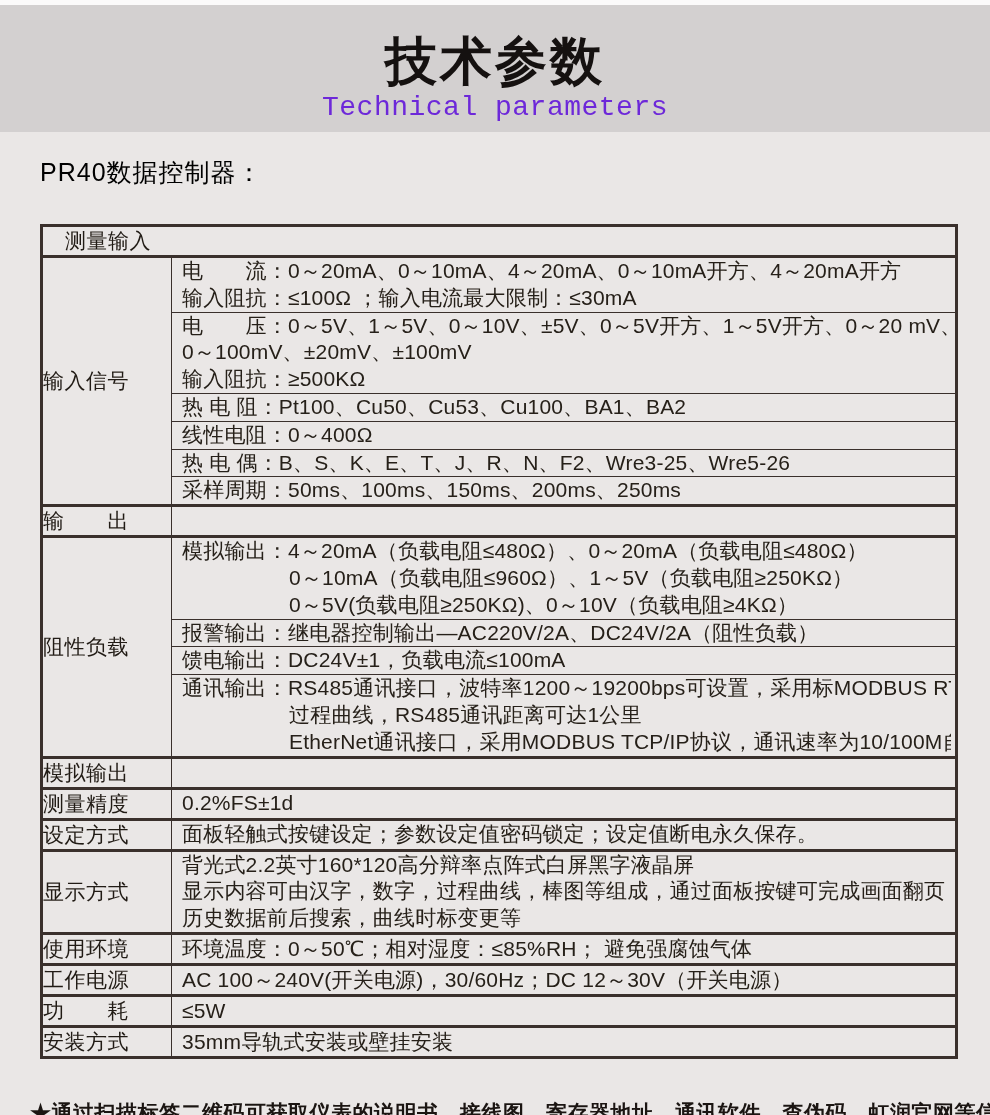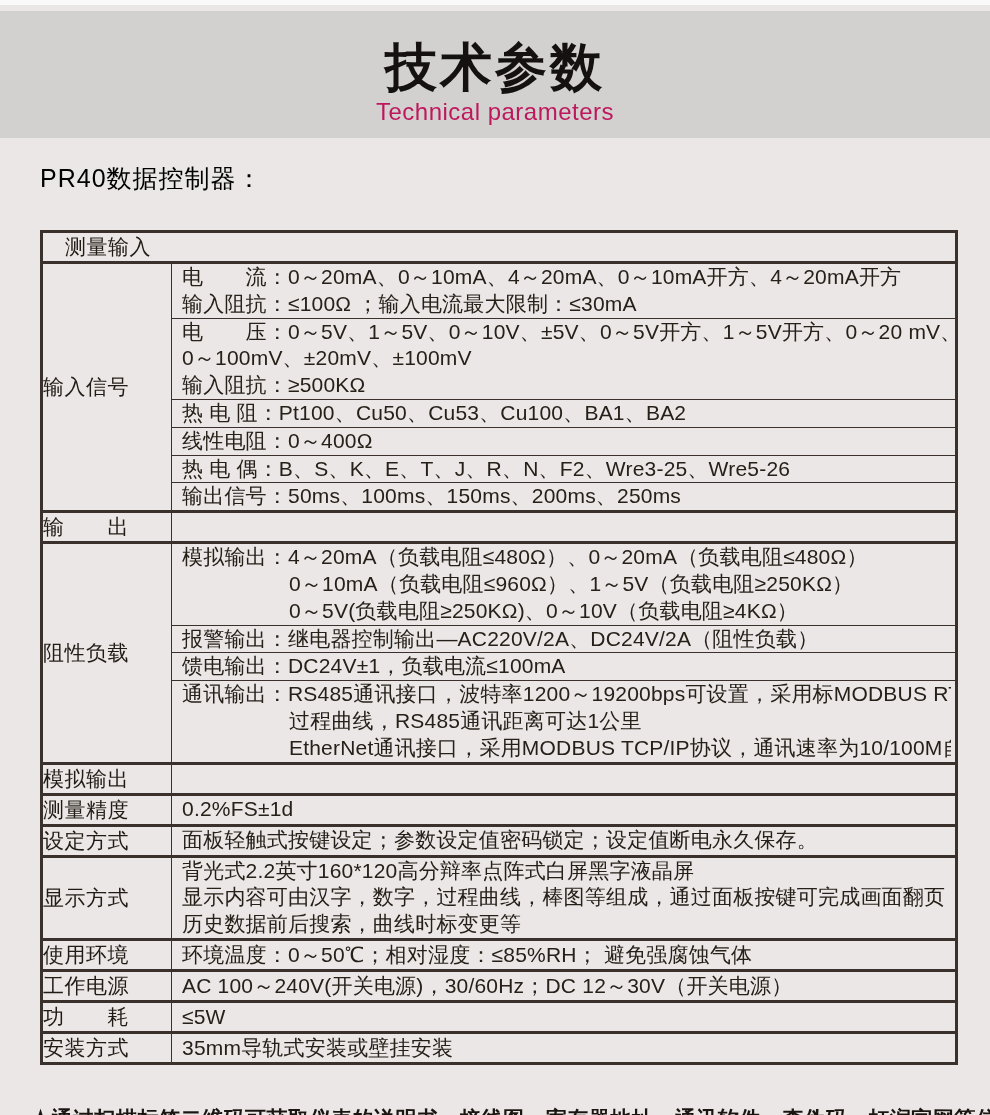--- a/index.html
+++ b/index.html
@@ -8,30 +8,29 @@
     width: 990px; height: 1115px;
     background: #eae7e6;
     font-family: "Liberation Sans", sans-serif;
     color: #262019;
     overflow: hidden;
   }
   .top-strip { height: 5px; background: #fbfafa; }
   .banner {
     height: 127px; background: #d3d0d0;
     text-align: center;
-    margin-top: 6px;
   }
   .banner .main-title {
     margin: 0; padding-top: 30px;
     font-size: 52px; font-weight: bold; line-height: 1.0;
     letter-spacing: 3px; color: #151110;
   }
   .banner .sub-title {
     margin-top: 5px;
-    font-size: 24px; color: #be185d; letter-spacing: 0.5px;
+    font-size: 28px; color: #6d28d9; letter-spacing: 0.5px; font-family: Liberation Mono, monospace;
   }
   .product-title {
     margin: 23px 0 0 40px;
     font-size: 25px; font-weight: normal; line-height: 34px;
     color: #000000; letter-spacing: 1px;
   }
   table.spec-table {
     border-collapse: collapse;
     table-layout: fixed;
     width: 918px;
@@ -116,21 +115,21 @@
             <div class="line">线性电阻：0～400Ω</div>
           </td>
         </tr>
         <tr class="sub">
           <td class="value">
             <div class="line">热 电 偶：B、S、K、E、T、J、R、N、F2、Wre3-25、Wre5-26</div>
           </td>
         </tr>
         <tr class="sub">
           <td class="value">
-            <div class="line">输出信号：50ms、100ms、150ms、200ms、250ms</div>
+            <div class="line">采样周期：50ms、100ms、150ms、200ms、250ms</div>
           </td>
         </tr>
         <tr class="major">
           <td class="label">输　　出</td>
           <td class="value"></td>
         </tr>
         <tr class="major">
           <td class="label" rowspan="4">阻性负载</td>
           <td class="value">
             <div class="line">模拟输出：4～20mA（负载电阻≤480Ω）、0～20mA（负载电阻≤480Ω）</div>

